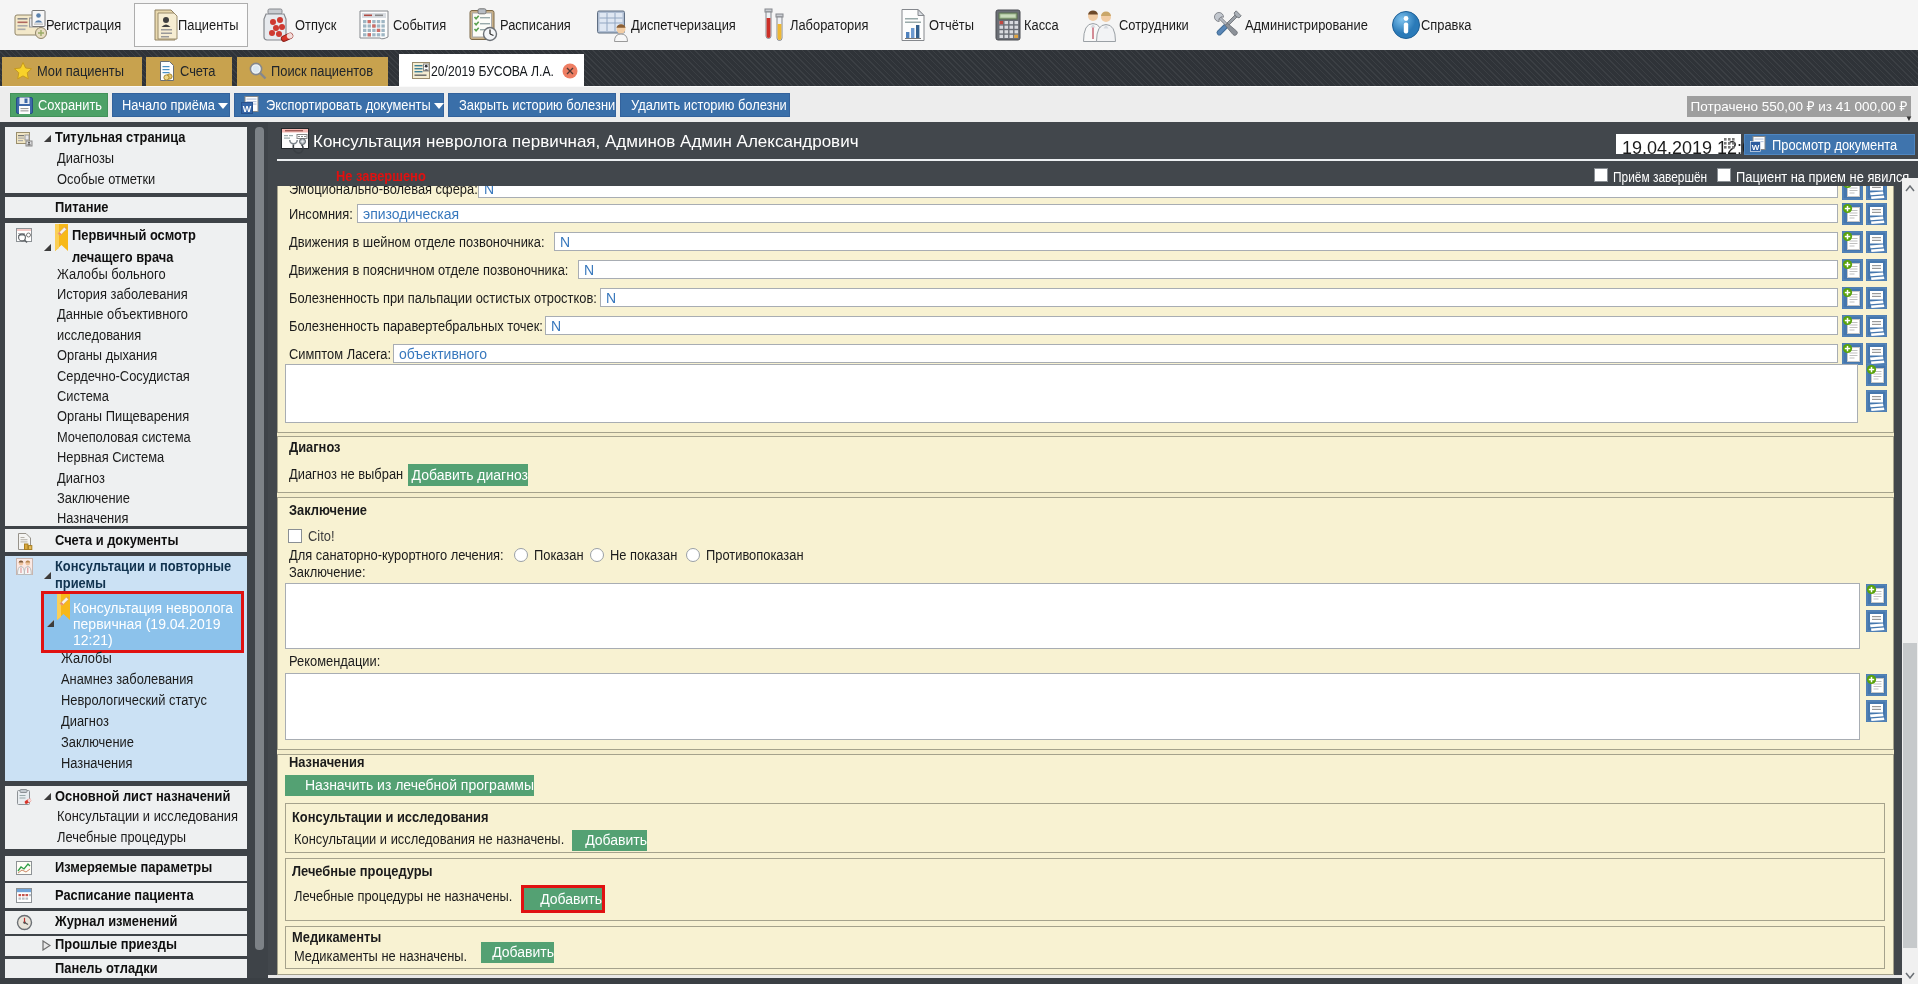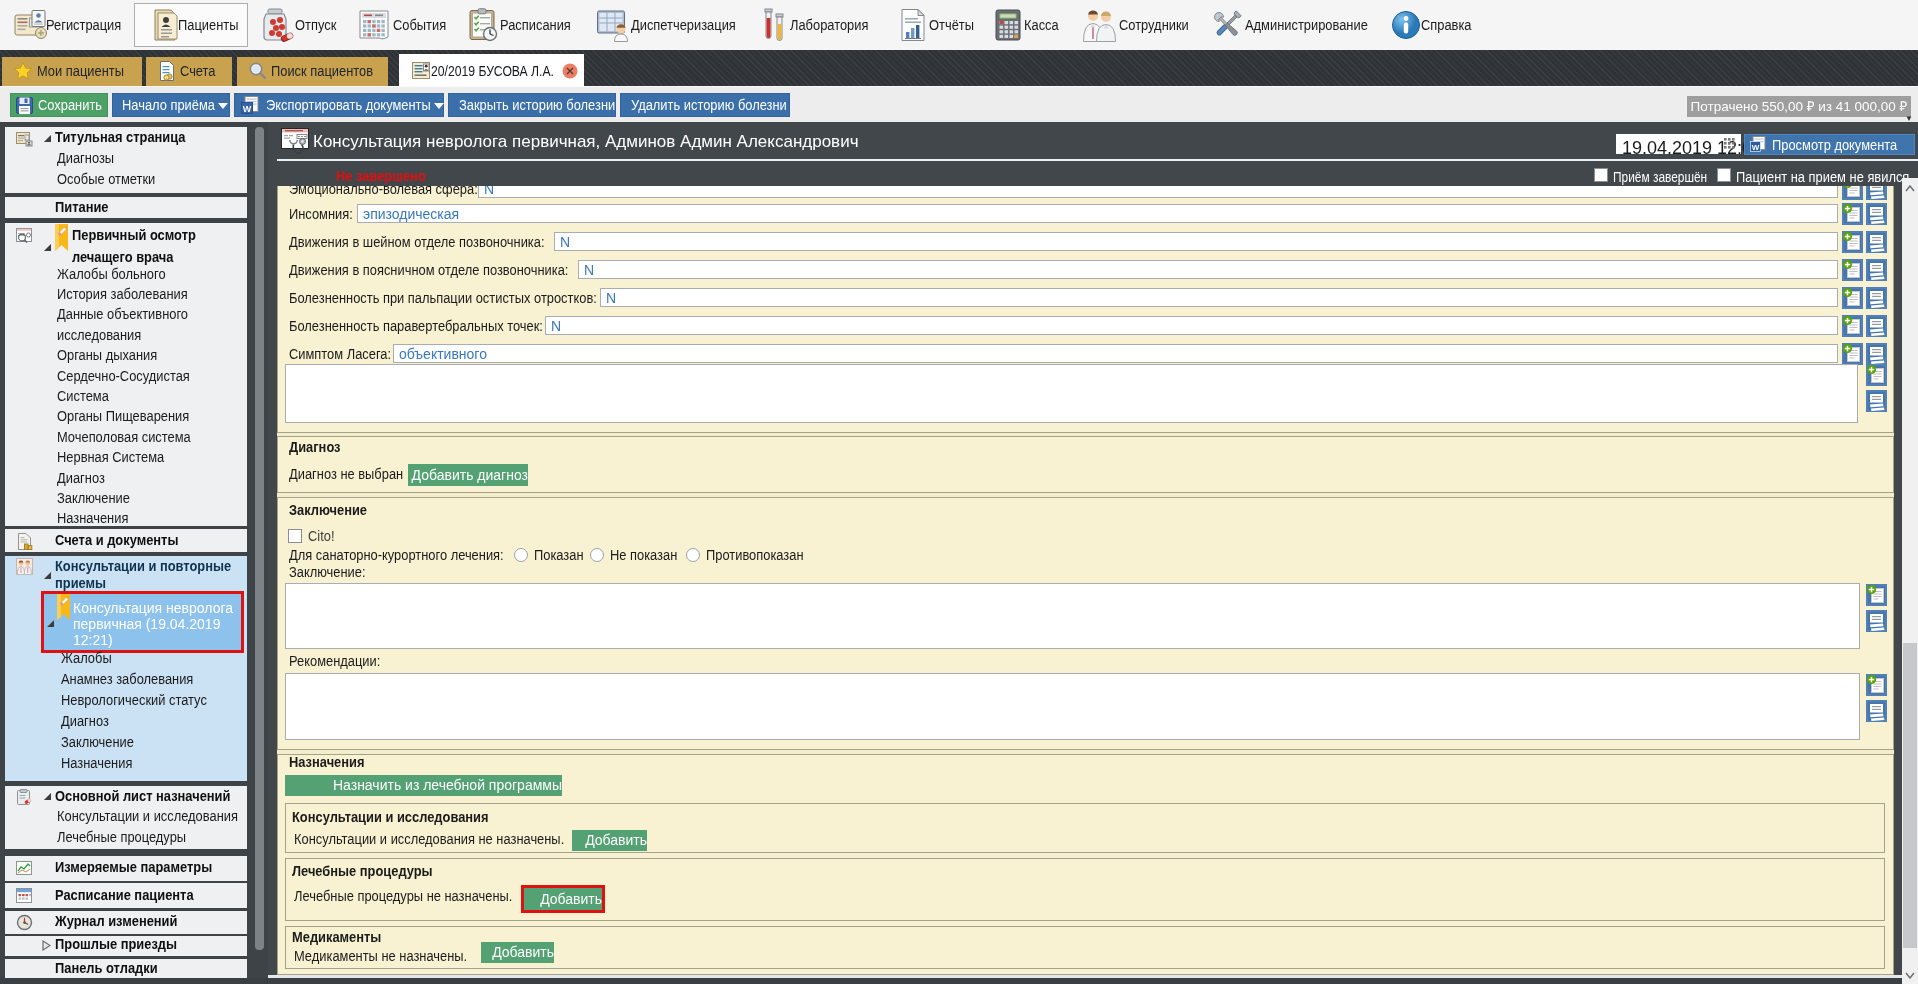--- a/index.html
+++ b/index.html
@@ -729,21 +729,21 @@
 <rect x="4" y="4" width="13" height="8.5" fill="#fff"></rect>
     <g fill="#9a9a9a">
       <rect x="6" y="6" width="9" height="1.2"></rect>
       <rect x="6" y="8.8" width="9" height="1.2"></rect>
     </g>
 <polygon points="4,14.5 17,13.5 17.5,16.3 4.5,17.3" fill="#fff"></polygon>
 <polygon points="5,18.6 18,17.6 18.4,19.9 5.4,20.9" fill="#fff"></polygon>
 </svg>
 <div class="a cream" style="left:277px;top:754px;width:1617px;height:221px"></div>
 <div class="a f15 b sx" style="left:289px;top:754px">Назначения</div>
-<div class="a btn-g2 f15" style="left:285px;top:775px;width:277px;height:21px;line-height:21px">Назначить из лечебной программы</div>
+<div class="a btn-g2 f15" style="left:285px;top:775px;width:249px;height:21px;line-height:21px">Назначить из лечебной программы</div>
 <div class="a cream" style="left:285px;top:803px;width:1600px;height:50px;background:#f8f2d2"></div>
 <div class="a f15 b sx" style="left:292px;top:809px;white-space:nowrap">Консультации и исследования</div>
 <div class="a f15 sx" style="left:294px;top:831px;white-space:nowrap">Консультации и исследования не назначены.</div>
 <div class="a btn-g2 f15" style="left:572px;top:830px;width:75px;height:21px;line-height:21px">Добавить</div>
 <div class="a cream" style="left:285px;top:858px;width:1600px;height:63px;background:#f8f2d2"></div>
 <div class="a f15 b sx" style="left:292px;top:863px;white-space:nowrap">Лечебные процедуры</div>
 <div class="a f15 sx" style="left:294px;top:888px;white-space:nowrap">Лечебные процедуры не назначены.</div>
 <div class="a" style="left:521px;top:885px;width:84px;height:28px;border:3px solid #e01111;background:#f8f2d2"></div>
 <div class="a btn-g2 f15" style="left:524px;top:888px;width:78px;height:22px;line-height:22px">Добавить</div>
 <div class="a cream" style="left:285px;top:926px;width:1600px;height:43px;background:#f8f2d2"></div>

